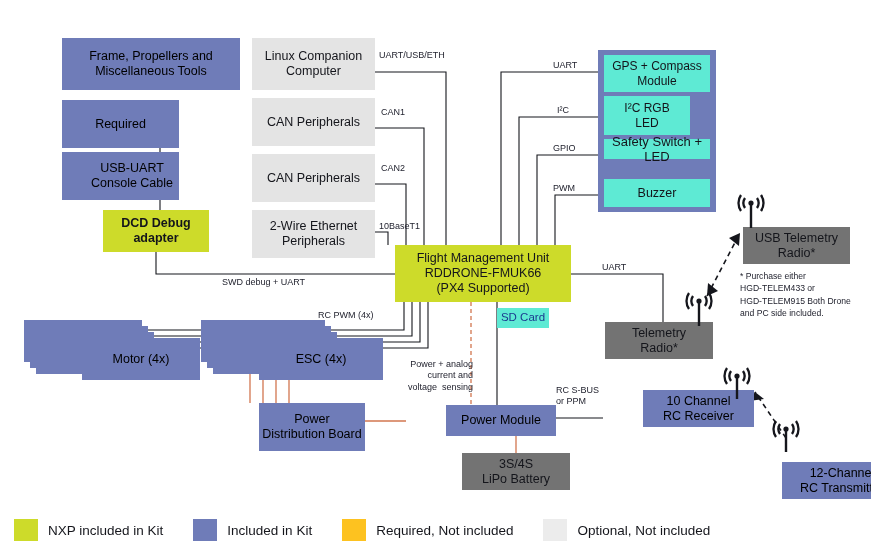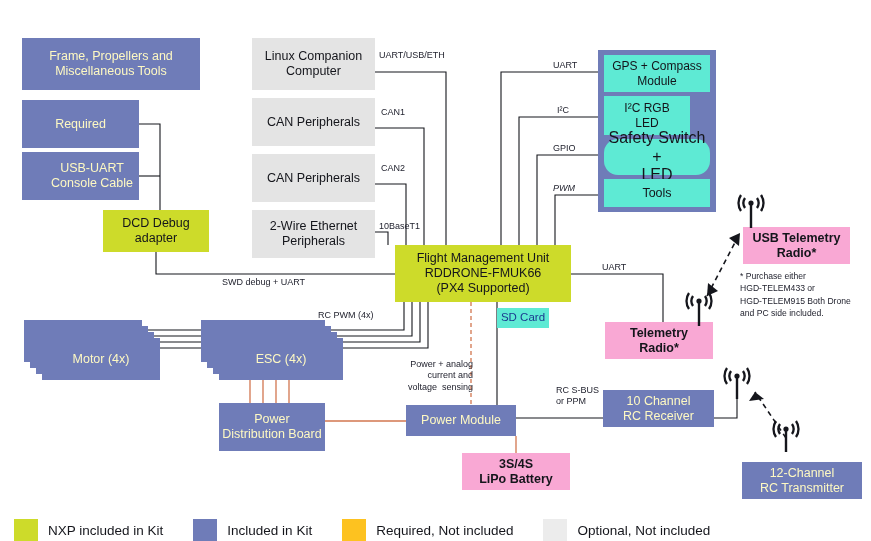--- a/index.html
+++ b/index.html
@@ -1,22 +1,22 @@
 <!DOCTYPE html>
 <html><head>
 <meta charset="utf-8">
 <style>
   html,body{margin:0;padding:0;background:#ffffff;}
   body{width:871px;height:541px;font-family:"Liberation Sans",sans-serif;color:#15161c;overflow:hidden;}
   #stage{position:relative;width:871px;height:541px;}
 
   .box{position:absolute;box-sizing:border-box;display:flex;align-items:center;justify-content:center;text-align:center;line-height:1.18;z-index:5;}
-  .blue{background:#6f7cb8;color:#fef9c3;}
+  .blue{background:#6f7cb8;color:#000000;margin-left:40px;}
   .lime{background:#cddb2a;color:#14151b;}
-  .gold{background:#f9a8d4;color:#14151b;font-weight:bold;}
+  .gold{background:#737373;color:#14151b;}
   .gray{background:#e4e4e4;color:#14151b;}
   .lav{background:#5eead4;color:#14151b;}
 
   .grp{position:absolute;background:#6f7cb8;box-sizing:border-box;z-index:4;}
 
   .stackshadow{position:absolute;background:#6f7cb8;z-index:4;}
 
   .lbl{position:absolute;font-size:9px;color:#232430;white-space:pre;line-height:1.25;z-index:7;}
   .lbl.r{text-align:right;}
 
@@ -102,21 +102,21 @@
 
   <div class="box blue" style="left:22px;top:100px;width:117px;height:48px;font-size:12.5px;">
     <span style="white-space:pre-line">Required</span>
   </div>
 
   <div class="box blue" style="left:22px;top:152px;width:117px;height:48px;font-size:12.5px;padding-left:23px;">
     <span style="white-space:pre-line">USB-UART
 Console Cable</span>
   </div>
 
-  <div class="box lime" style="left:103px;top:210px;width:106px;height:42px;font-size:12.5px;">
+  <div class="box lime" style="left:103px;top:210px;width:106px;height:42px;font-size:12.5px;font-weight:bold;">
     <span style="white-space:pre-line">DCD Debug
 adapter</span>
   </div>
 
   <div class="box gray" style="left:252px;top:38px;width:123px;height:52px;font-size:12.5px;">
     <span style="white-space:pre-line">Linux Companion
 Computer</span>
   </div>
 
   <div class="box gray" style="left:252px;top:98px;width:123px;height:48px;font-size:12.5px;">
@@ -147,27 +147,27 @@
   <div class="box lav" style="left:604px;top:55px;width:106px;height:37px;font-size:12px;">
     <span style="white-space:pre-line">GPS + Compass
 Module</span>
   </div>
 
   <div class="box lav" style="left:604px;top:96px;width:86px;height:39px;font-size:12px;">
     <span style="white-space:pre-line">I²C RGB
 LED</span>
   </div>
 
-  <div class="box lav" style="left:604px;top:139px;width:106px;height:36px;font-size:16px;border-radius:14px;">
+  <div class="box lav" style="left:604px;top:139px;width:106px;height:20px;font-size:13px;">
     <span style="white-space:pre-line">Safety Switch +
 LED</span>
   </div>
 
   <div class="box lav" style="left:604px;top:179px;width:106px;height:28px;font-size:12.5px;">
-    <span>Tools</span>
+    <span>Buzzer</span>
   </div>
 
   <div class="box gold" style="left:743px;top:227px;width:107px;height:37px;font-size:12.5px;">
     <span style="white-space:pre-line">USB Telemetry
 Radio*</span>
   </div>
 
   <div class="box gold" style="left:605px;top:322px;width:108px;height:37px;font-size:12.5px;">
     <span style="white-space:pre-line">Telemetry
 Radio*</span>
@@ -248,21 +248,21 @@
   </div>
 
   <div class="lbl" style="left:379px;top:50px;">UART/USB/ETH</div>
   <div class="lbl" style="left:381px;top:107px;">CAN1</div>
   <div class="lbl" style="left:381px;top:163px;">CAN2</div>
   <div class="lbl" style="left:379px;top:221px;">10BaseT1</div>
 
   <div class="lbl" style="left:553px;top:60px;">UART</div>
   <div class="lbl" style="left:557px;top:105px;">I²C</div>
   <div class="lbl" style="left:553px;top:143px;">GPIO</div>
-  <div class="lbl" style="left:553px;top:183px;font-style:italic;">PWM</div>
+  <div class="lbl" style="left:553px;top:183px;">PWM</div>
 
   <div class="lbl" style="left:602px;top:262px;">UART</div>
   <div class="lbl" style="left:222px;top:277px;">SWD debug + UART</div>
   <div class="lbl" style="left:318px;top:310px;">RC PWM (4x)</div>
   <div class="lbl r" style="left:395px;top:359px;width:78px;">Power + analog
 current and
 voltage  sensing</div>
   <div class="lbl" style="left:556px;top:385px;">RC S-BUS
 or PPM</div>
 

